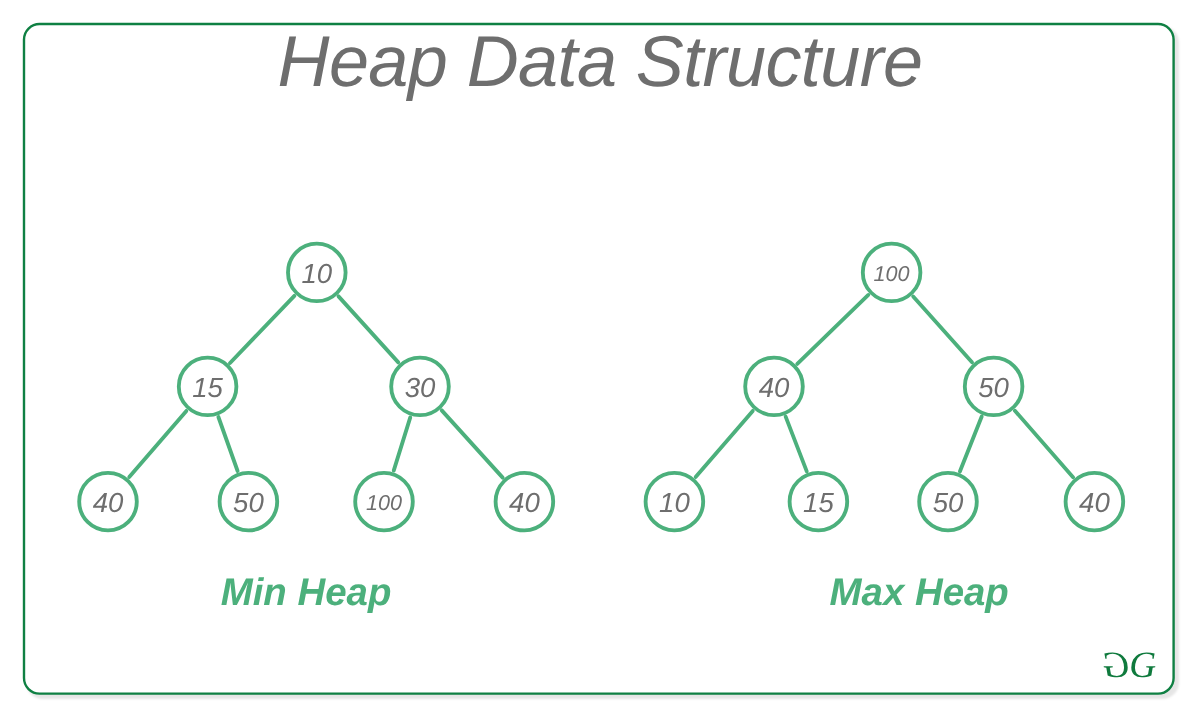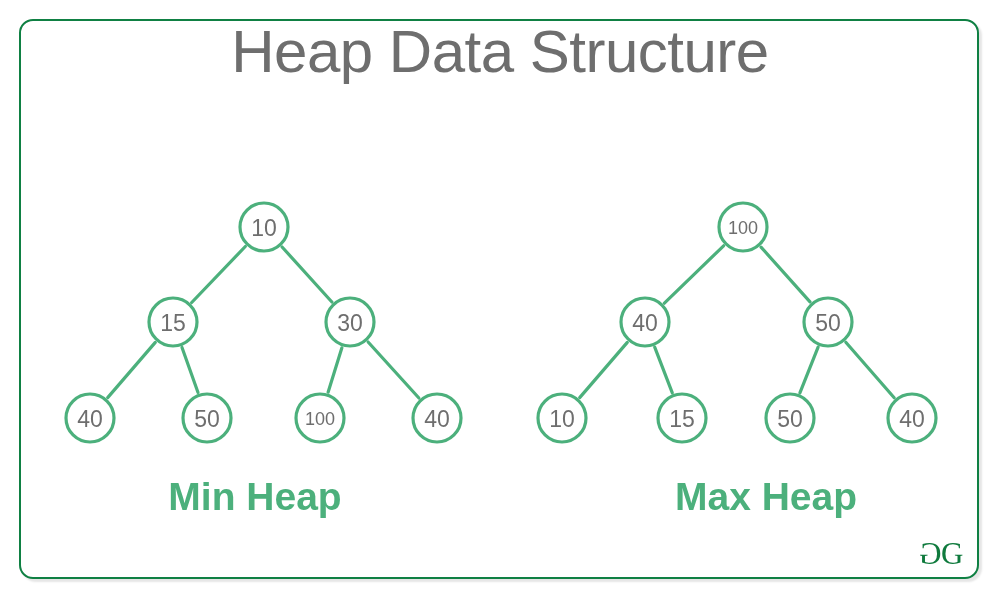--- a/index.html
+++ b/index.html
@@ -12,20 +12,21 @@
     height: 599px;
     font-family: "Liberation Sans", sans-serif;
     overflow: hidden;
   }
 
   #canvas {
     position: relative;
     width: 1000px;
     height: 510px;
     background: #ffffff;
+    font-style: italic;
   }
 
   
   .frame {
     position: absolute;
     left: 19px;
     top: 19px;
     width: 960px;
     height: 560px;
     border: 2px solid #0f8043;
@@ -78,21 +79,21 @@
     dominant-baseline: central;
   }
   .node-label.small {
     font-size: 18px;
   }
 
   
   .caption {
     position: absolute;
     top: 476px;
-    font-size: 39px;
+    font-size: 32px;
     font-weight: bold;
     color: #4cb07c;
     text-align: center;
     line-height: 1.1;
     white-space: nowrap;
   }
   .caption.min { left: 105px; width: 300px; }
   .caption.max { left: 616px; width: 300px; }
 
   

